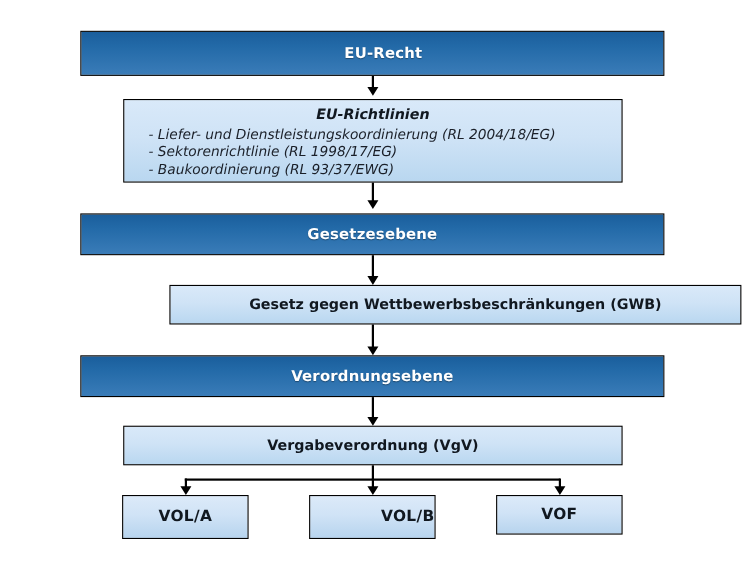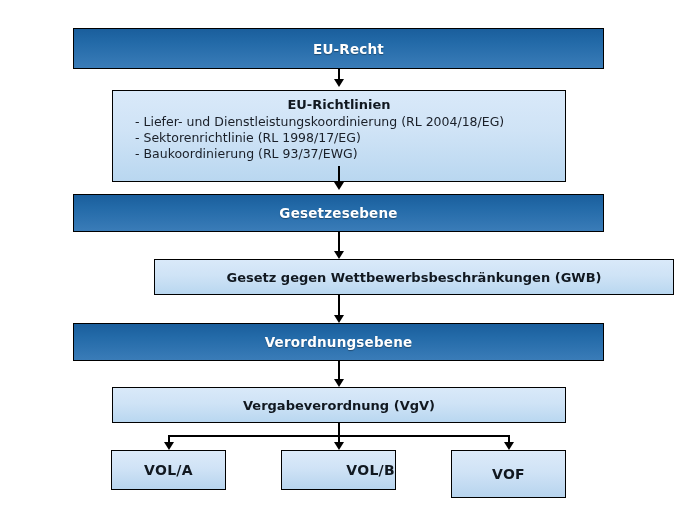--- a/index.html
+++ b/index.html
@@ -104,21 +104,21 @@
 
 <div id="canvas">
 
   <div class="box level-bar" style="left:73px; top:28px; width:531px; height:41px;padding-left:20px;">
     <span>EU-Recht</span>
   </div>
 
   <div class="vline" style="left:338px; top:69px; height:12px;"></div>
   <div class="arrow-head" style="left:334px; top:79px;"></div>
 
-  <div class="box doc-box multiline" style="left:112px; top:90px; width:454px; height:92px;">
+  <div class="box doc-box multiline" style="left:112px; top:90px; width:454px; height:76px;font-style:italic;">
     <span class="rl-title">EU-Richtlinien</span>
     <span class="rl-list">
       <span class="rl-item">-  Liefer-  und Dienstleistungskoordinierung (RL 2004/18/EG)</span>
       <span class="rl-item">-  Sektorenrichtlinie (RL 1998/17/EG)</span>
       <span class="rl-item">-  Baukoordinierung (RL 93/37/EWG)</span>
     </span>
   </div>
 
   <div class="vline" style="left:338px; top:166px; height:18px;"></div>
   <div class="arrow-head" style="left:334px; top:182px;"></div>
@@ -161,17 +161,17 @@
   <div class="arrow-head" style="left:504px; top:442px;"></div>
 
   <div class="box leaf-box" style="left:111px; top:450px; width:115px; height:40px;">
     <span>VOL/A</span>
   </div>
 
   <div class="box leaf-box" style="left:281px; top:450px; width:115px; height:40px;justify-content:flex-end;">
     <span>VOL/B</span>
   </div>
 
-  <div class="box leaf-box" style="left:451px; top:450px; width:115px; height:48px;">
+  <div class="box leaf-box" style="left:451px; top:450px; width:115px; height:36px;">
     <span>VOF</span>
   </div>
 
 </div>
 
 </body></html>

